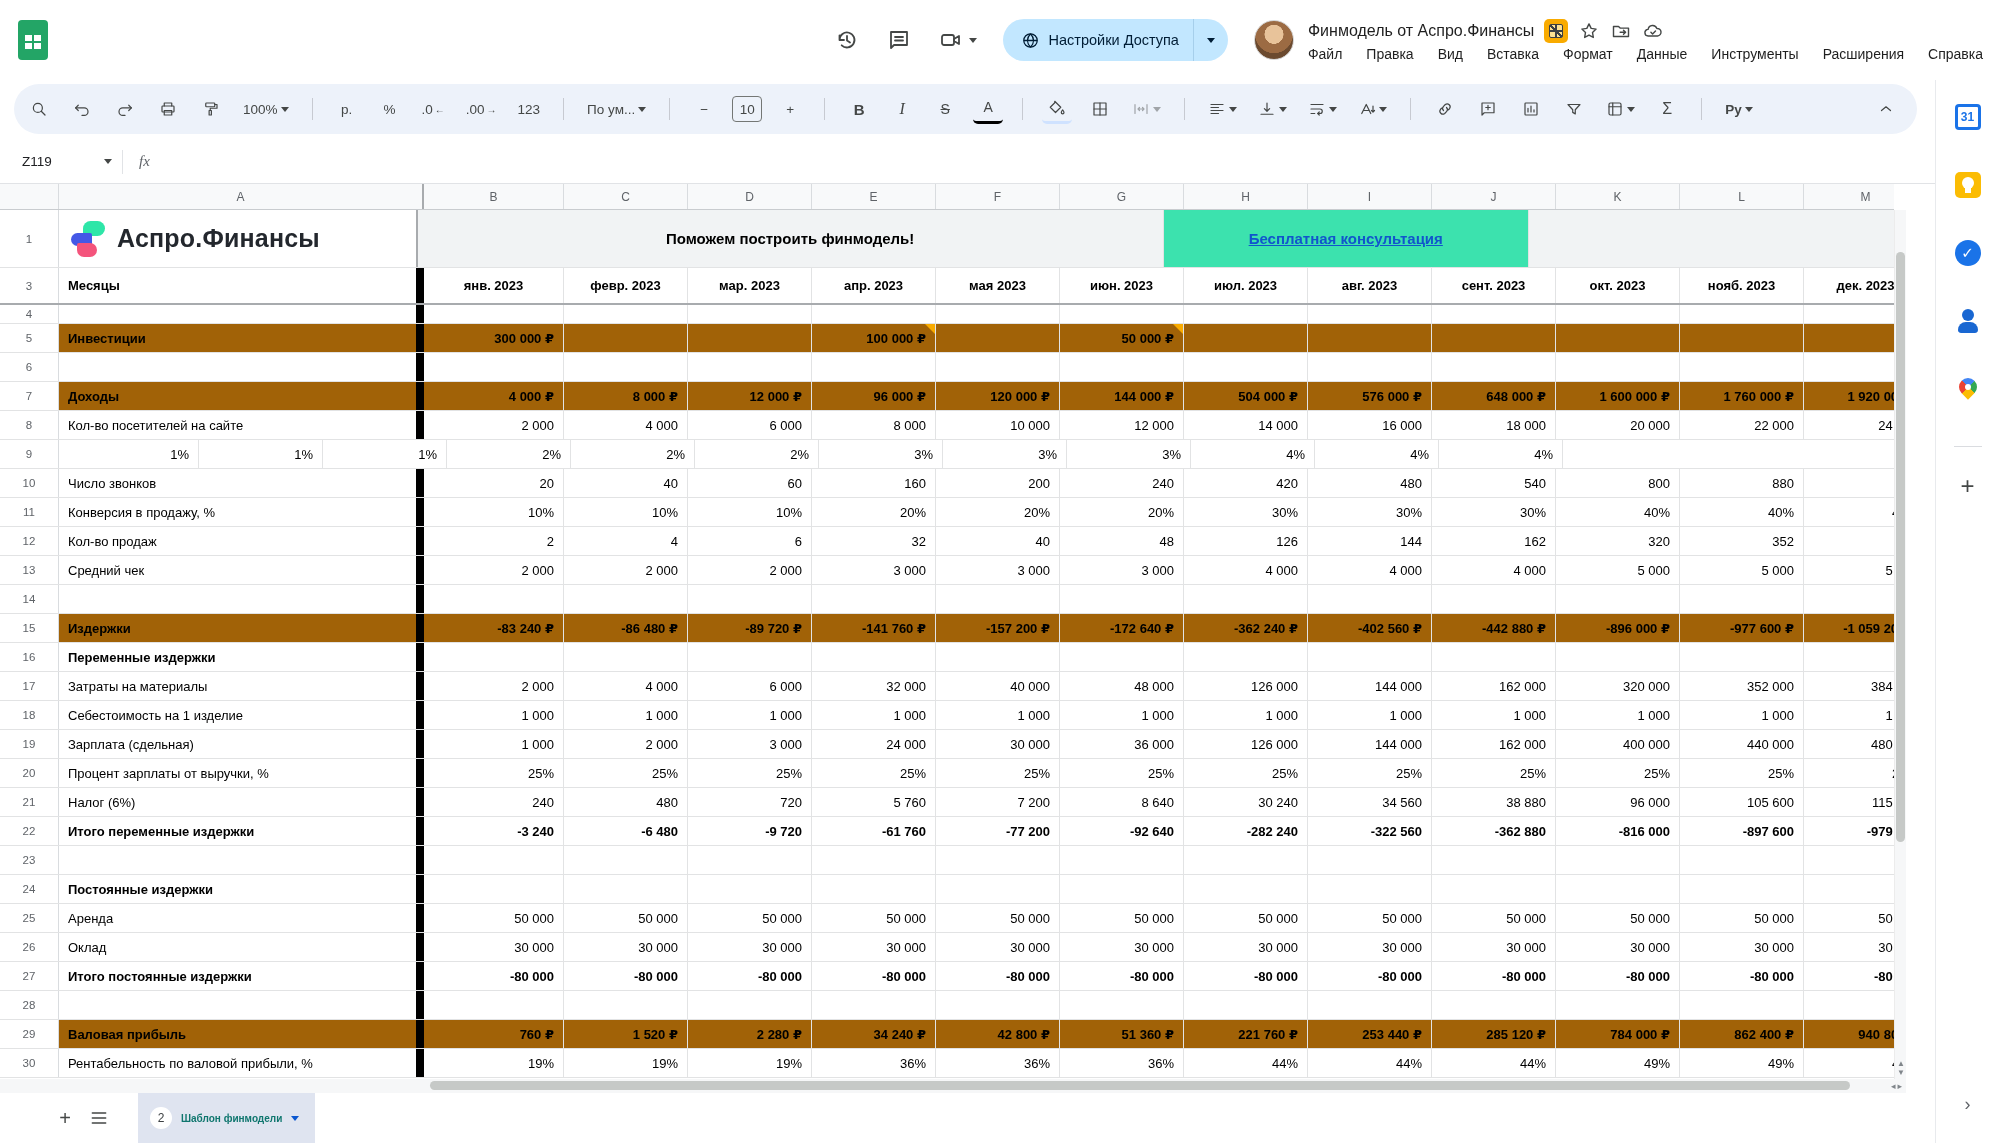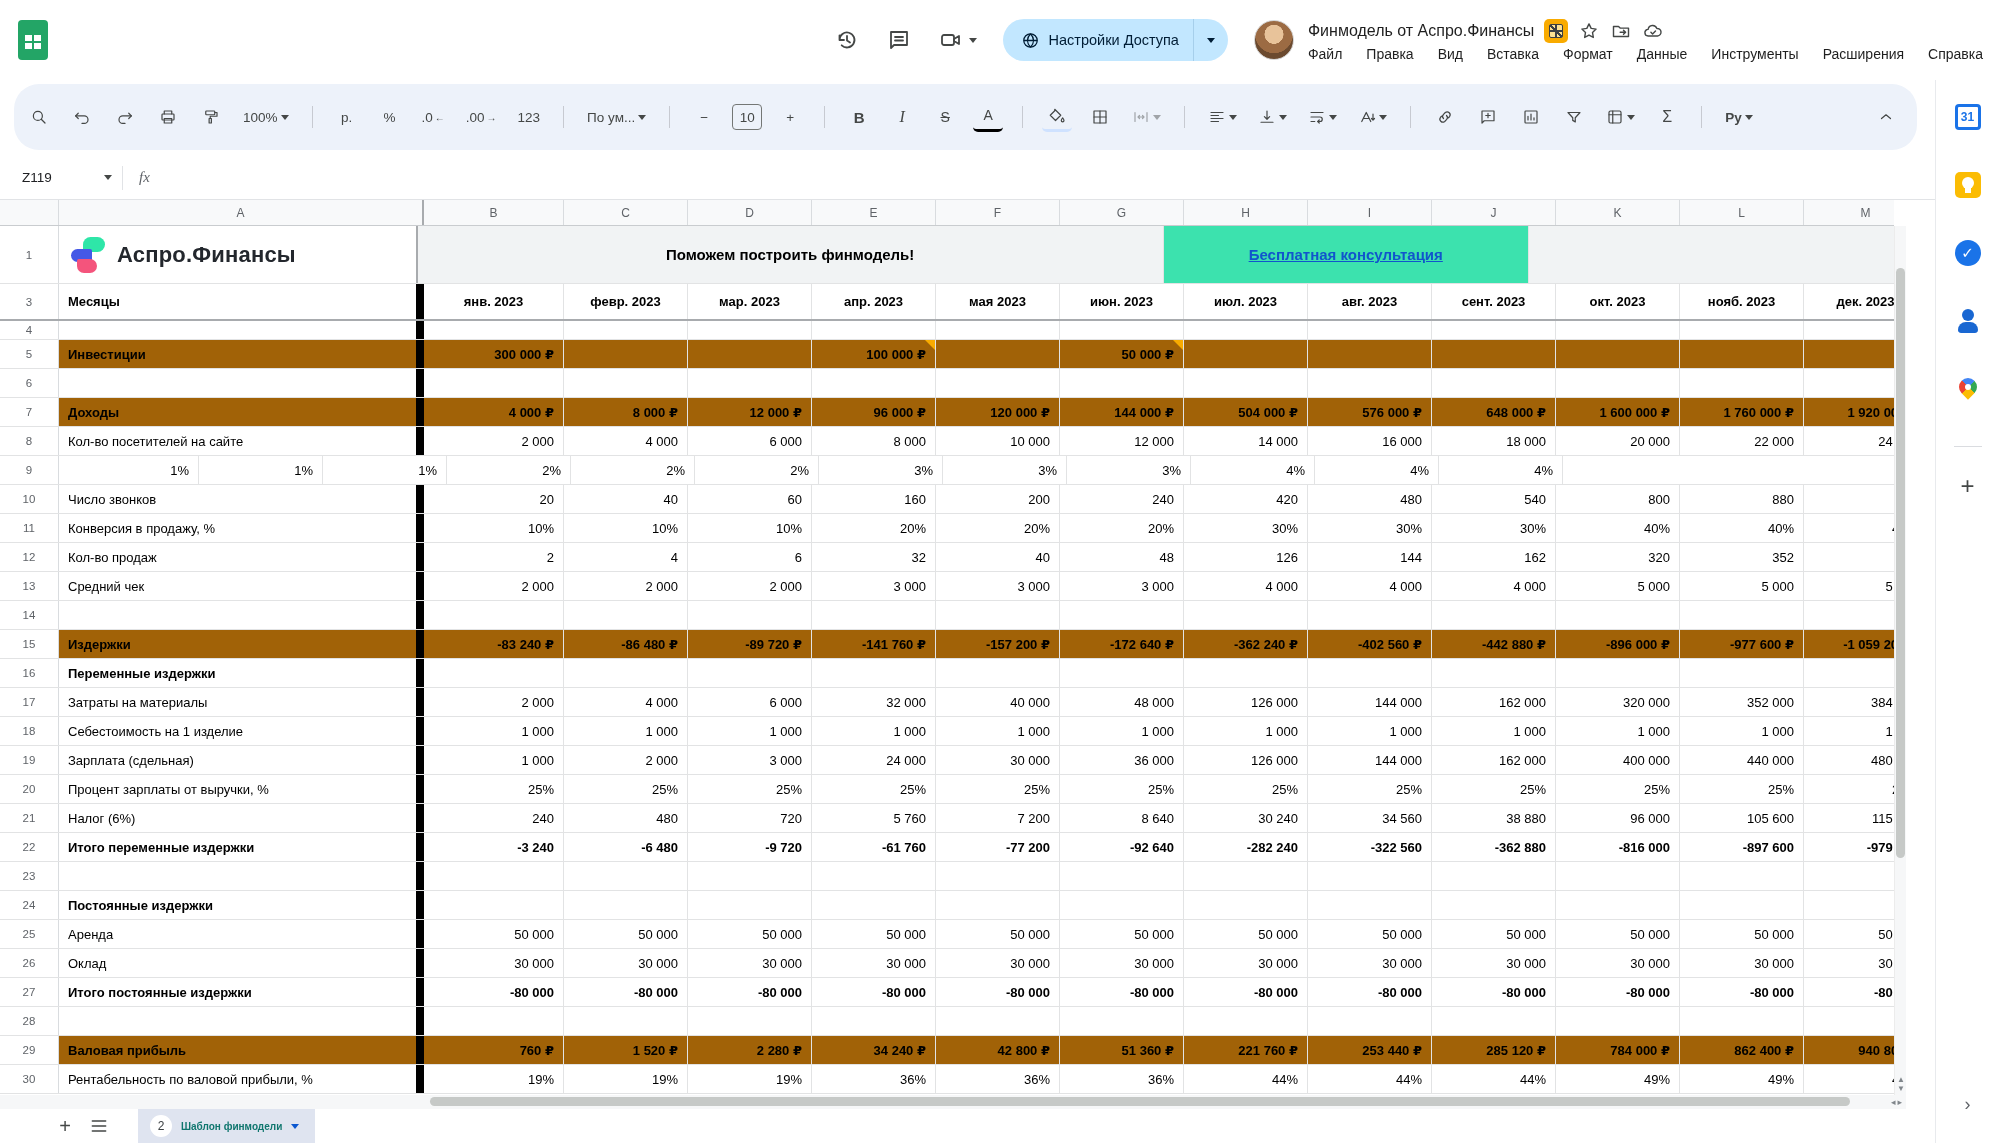--- a/index.html
+++ b/index.html
@@ -40,21 +40,21 @@
   #share-caret .caret { border-top-color:#001d35; }
   .avatar { width:40px; height:40px; border-radius:50%;
     background:radial-gradient(circle at 50% 35%, #e8c39a 0 30%, #9c6b43 31% 60%, #6b4a2f 61%); border:1px solid #d4d4d4; }
 
   
   #content { flex:1; display:flex; min-height:0; }
   #main { width:1935px; display:flex; flex-direction:column; }
 
   
   #toolbar-wrap { padding:4px 18px 6px 14px; }
-  #toolbar { height:66px; background:#edf2fa; border-radius:25px; display:flex; align-items:center; padding:0 16px 0 10px; gap:13px;text-align:center; }
+  #toolbar { height:50px; background:#edf2fa; border-radius:25px; display:flex; align-items:center; padding:0 16px 0 10px; gap:13px;text-align:center; }
   .t-btn { min-width:30px; height:30px; border-radius:5px; display:flex; align-items:center; justify-content:center;
     color:#444746; font-size:14px; padding:0 4px; gap:3px; white-space:nowrap; }
   .t-btn svg { width:18px; height:18px; stroke:#444746; fill:none; stroke-width:1.6; stroke-linecap:round; stroke-linejoin:round; }
   .t-div { width:1px; height:22px; background:#c7cad1; margin:0 6px; flex:none; }
   .t-txt { font-size:13.5px; color:#444746; }
   .bold-b { font-weight:bold; font-size:15px; }
   .ital-i { font-style:italic; font-family:"Liberation Serif",serif; font-size:16px; }
   .strike-s { text-decoration:line-through; font-size:14px; }
   .color-a { font-size:14px; border-bottom:3px solid #000; line-height:15px; }
   .fill-ic { border-bottom:3px solid #cfe2ff; line-height:16px; }
@@ -103,21 +103,21 @@
 
   
   #row1 { display:flex; height:58px; border-bottom:1px solid #e2e3e4; }
   #row1 .rn { font-size:11.5px; }
   #logo-cell { width:365px; border-right:2px solid #a8abae; display:flex; align-items:center; padding-left:12px; gap:12px; background:#fff; }
   .aspro-ic { width:34px; height:36px; position:relative; }
   .aspro-ic i { position:absolute; display:block; }
   .aspro-ic .s1 { right:0; top:0; width:22px; height:15px; background:#2ee6a8; border-radius:8px 8px 8px 2px; }
   .aspro-ic .s2 { left:0; top:12px; width:21px; height:13px; background:#4558e6; border-radius:7px 2px 2px 7px; }
   .aspro-ic .s3 { left:6px; bottom:0; width:20px; height:14px; background:#f4547c; border-radius:2px 8px 8px 8px; }
-  #logo-text { font-size:22px; font-weight:bold; color:#23272d; letter-spacing:.2px; }
+  #logo-text { font-size:25px; font-weight:bold; color:#23272d; letter-spacing:.2px; }
   .merge-gray { background:#f1f3f4; display:flex; align-items:center; justify-content:center; border-right:1px solid #e2e3e4; }
   #promo-cell { width:760px; font-size:15px; font-weight:bold; color:#000; }
   #cta-cell { width:372px; background:#3ce2ae; display:flex; align-items:center; justify-content:center; border-right:1px solid #e2e3e4; }
   #cta-cell span { color:#1155cc; font-weight:bold; font-size:15px; text-decoration:underline; }
   #row1-rest { width:372px; background:#f1f3f4; }
   #row3 { display:flex; height:37px; border-bottom:2px solid #a8abae; background:#fff; }
   #row3 .cell { font-weight:bold; }
 
   
   #vscroll { position:absolute; right:29px; top:26px; bottom:14px; width:12px; background:#f6f7f8; border-left:1px solid #ececec; }

